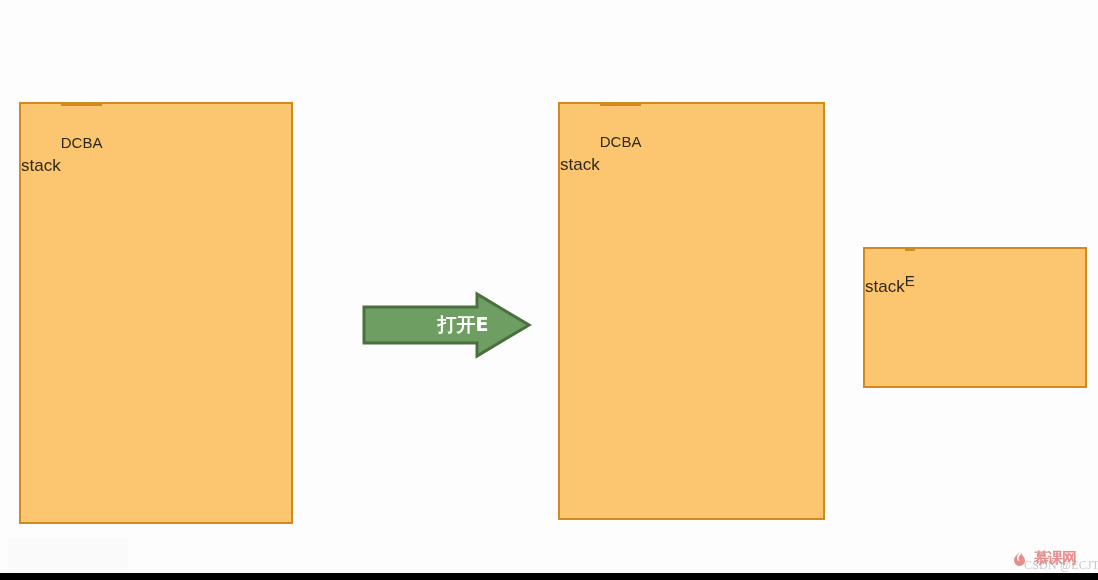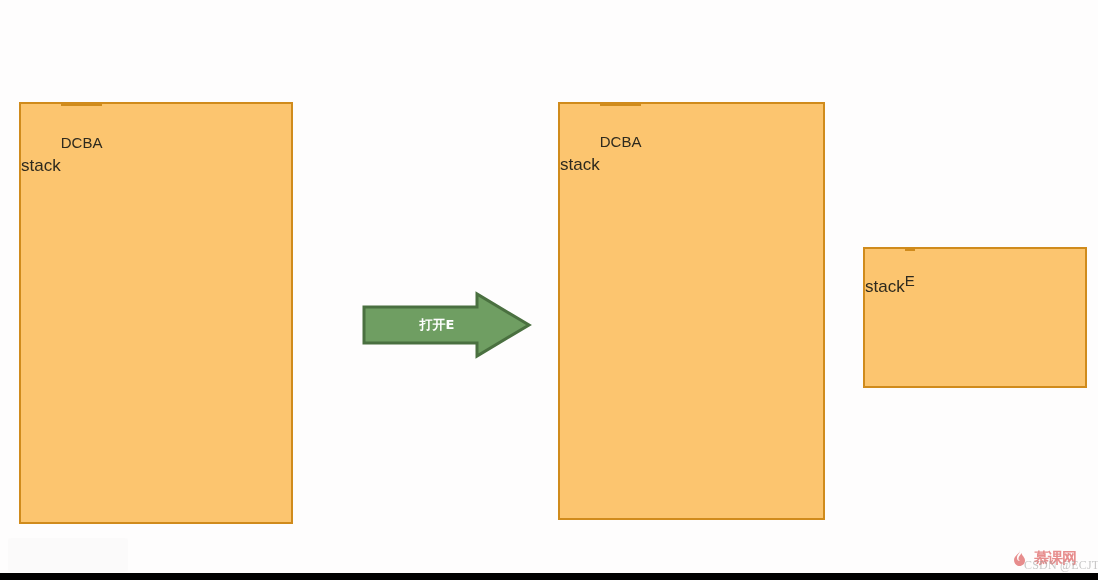--- a/index.html
+++ b/index.html
@@ -86,24 +86,25 @@
   .arrow-label {
     position: absolute;
     left: 0;
     top: 0;
     width: 150px;
     height: 68px;
     display: flex;
     align-items: center;
     justify-content: center;
     color: #ffffff;
-    font-size: 13px;
+    font-size: 19px;
     font-weight: bold;
     font-family: "DejaVu Sans", "Liberation Sans", sans-serif;
     pointer-events: none;
+    padding-left: 26px;
   }
 
   
   .wm-iqiyi {
     position: absolute;
     left: 962px;
     top: 533px;
     width: 76px;
     height: 42px;
     opacity: 0.30;

